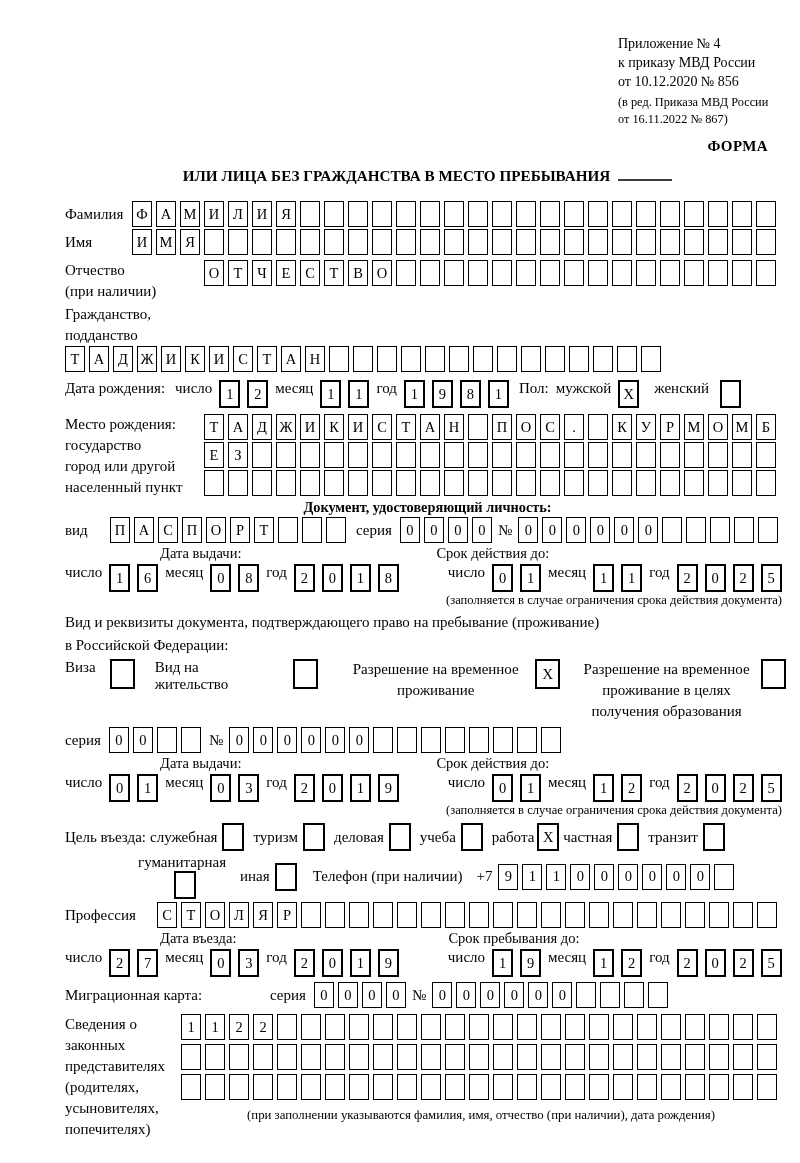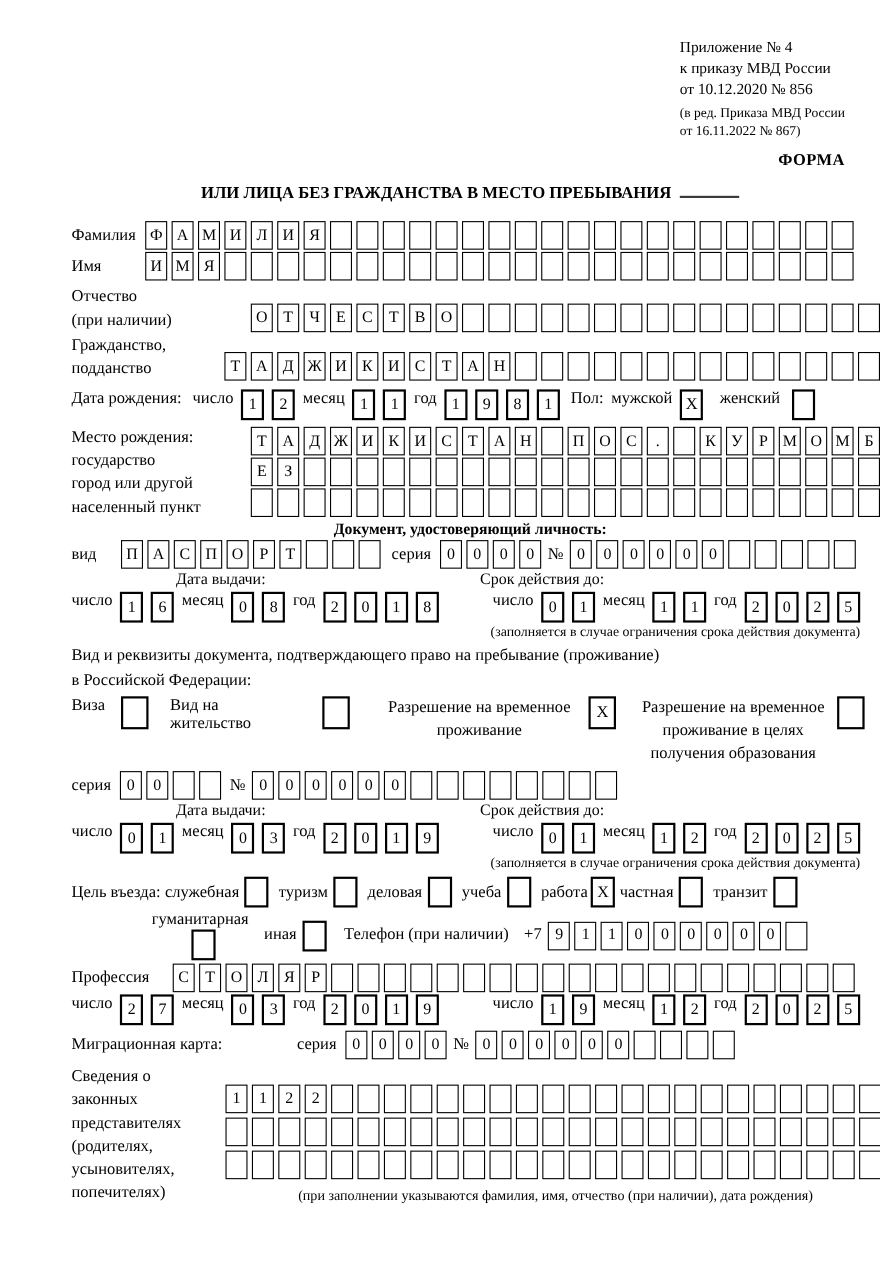--- a/index.html
+++ b/index.html
@@ -7,21 +7,21 @@
        font-family:"Liberation Serif","DejaVu Serif",serif;font-size:15px;overflow:hidden;}
   .page{box-sizing:border-box;width:800px;height:1163px;padding:34px 10px 0 65px;}
   .appendix{margin-left:553px;font-size:14px;line-height:19px;}
   .appendix .small{font-size:12.3px;line-height:16.5px;}
   .appendix .gap{height:3px;}
   .forma{text-align:right;padding-right:22px;font-weight:bold;font-size:15px;margin-top:11px;letter-spacing:.4px;}
   .title{text-align:center;font-weight:bold;font-size:15.2px;line-height:22px;margin-top:10px;}
   .blank-line{display:inline-block;width:54px;height:13px;border-bottom:2.2px solid #3c3c3c;margin-left:8px;}
   .sec{font-weight:bold;font-size:14.2px;margin-top:20px;white-space:nowrap;}
   .row{display:flex;align-items:center;margin-top:4px;}
-  .rowtop{display:flex;align-items:flex-end;gap:24px;}
+  .rowtop{display:flex;align-items:flex-start;}
   .lbl{flex:none;}
   .boxes{display:flex;flex:none;}
   .boxrows .boxes{margin-bottom:2px;}
   .box{flex:none;box-sizing:border-box;width:20px;height:26px;border:1.7px solid #000;margin-right:4px;
        display:inline-flex;align-items:center;justify-content:center;font-size:14.5px;}
   .dates .box,.dg .box{width:21px;height:28px;margin-right:7px;border-width:2px;}
   .cb{width:25px;height:30px;border-width:2px;font-size:15px;}
   .cb2{width:22px;height:28px;border-width:2px;margin:0 0 0 5px;}
   .w67{width:67px;} .w139{width:139px;} .w115{width:115px;} .w150{width:150px;}
   .lines{line-height:21px;}
@@ -148,21 +148,21 @@
         <span class="box"></span>
         <span class="box"></span>
         <span class="box"></span>
         <span class="box"></span>
         <span class="box"></span>
         <span class="box"></span>
         <span class="box"></span>
       </span>
   </div>
 
-  <div class="rowtop" style="margin-top:2px;">
+  <div class="rowtop" style="margin-top:2px;flex-direction:column;">
     <span class="lbl w115 lines">
       <div>Гражданство,</div>
       <div>подданство</div>
     </span>
     <span class="boxes">
         <span class="box">Т</span>
         <span class="box">А</span>
         <span class="box">Д</span>
         <span class="box">Ж</span>
         <span class="box">И</span>
@@ -569,20 +569,24 @@
         <span class="box"></span>
         <span class="box"></span>
         <span class="box"></span>
         <span class="box"></span>
         <span class="box"></span>
         <span class="box"></span>
         <span class="box"></span>
       </span>
   </div>
 
+  <div class="dates-hdr">
+    <span style="margin-left:95px;">Дата въезда:</span>
+    <span style="margin-left:212px;">Срок пребывания до:</span>
+  </div>
 
   <div class="row dates" style="margin-top:2px;">
     <span class="dg">
       <span class="lbl">число</span>
       <span class="boxes">
           <span class="box">2</span>
           <span class="box">7</span>
         </span>
       <span class="lbl">месяц</span>
       <span class="boxes">

